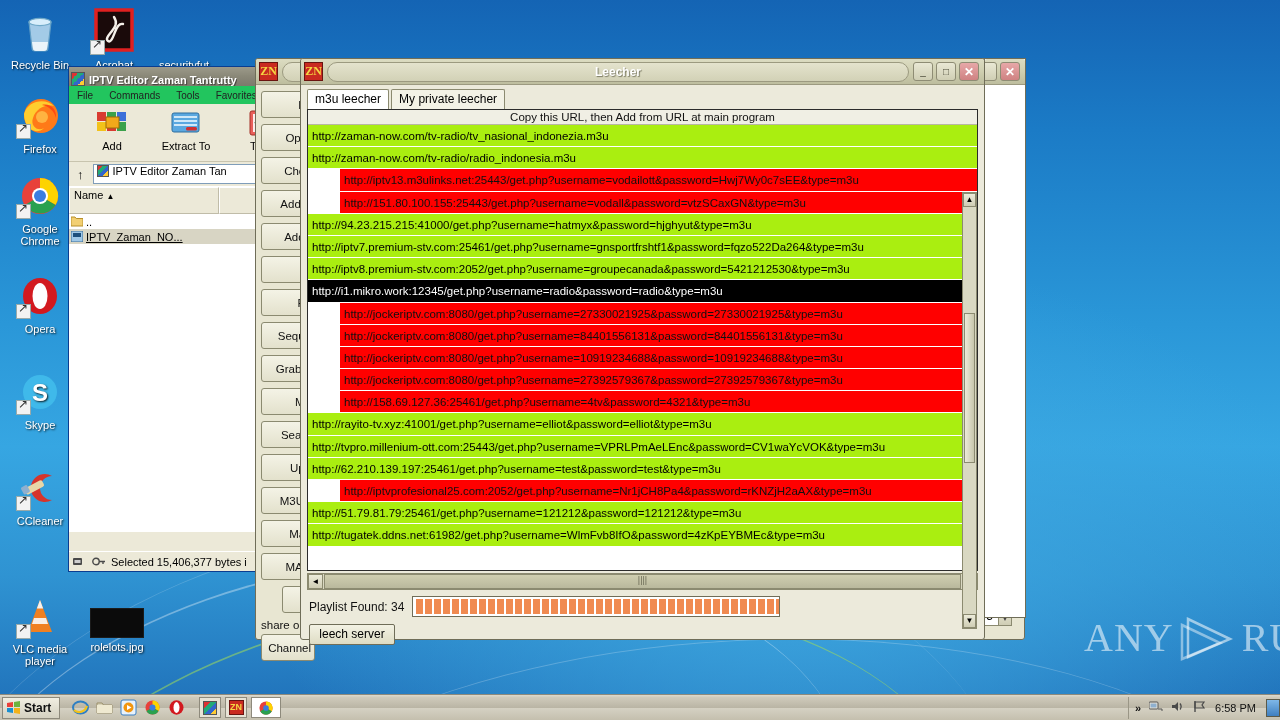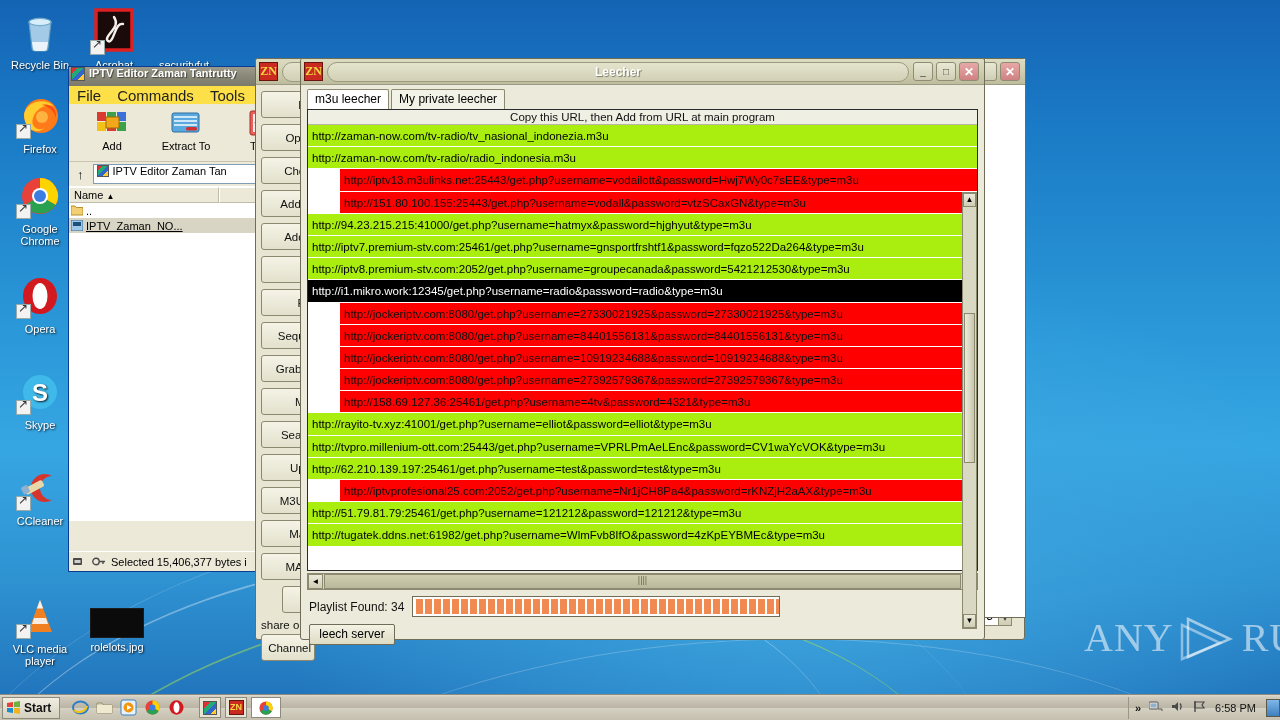--- a/index.html
+++ b/index.html
@@ -32,39 +32,39 @@
       background:#f2f2f2; border:1px solid #9aa; }
   .shortcut-arrow:after { content:"\2197"; position:absolute; left:1px; top:-3px; font-size:12px; color:#333; text-shadow:none;}
 
   
   .win { position:absolute; }
 
   
   #winrar { left:68px; top:66px; width:240px; height:506px;
             background:#ece9d8; border:1px solid #0a3d91; }
   #winrar .tb { height:19px; background:linear-gradient(180deg,#9c9a8a,#8a8878 48%,#7c7a6c);
-                display:flex; align-items:flex-start; padding:0 2px; }
+                display:flex; align-items:flex-end; padding:0 2px; }
   #winrar .tb .t { color:#fff; font-size:11px; font-weight:bold; margin-left:4px;
                    text-shadow:1px 1px 1px rgba(0,0,0,.5); white-space:nowrap; overflow:hidden;}
   .rar-ico { width:14px; height:14px; display:inline-block;
       background:
         linear-gradient(135deg,#d33 0 25%, #2a7 25% 50%, #36c 50% 75%, #fc3 75% 100%);
       border:1px solid #555; }
-  #winrar .menu { height:18px; background:#fde047; display:flex; align-items:center;
-                  gap:16px; padding-left:8px; font-size:15px; color:#222; }
+  #winrar .menu { height:18px; background:#22c55e; display:flex; align-items:center;
+                  gap:16px; padding-left:8px; font-size:10px; color:#222; }
   #winrar .toolbar { height:58px; background:#ece9d8; display:flex; gap:16px;
                      padding:4px 14px 0; border-bottom:1px solid #c8c4ae;}
   #winrar .tbtn { width:58px; text-align:center; font-size:11px; color:#000; }
   #winrar .tbtn .bi { width:32px; height:30px; margin:0 auto 2px; }
   #winrar .addr { height:24px; display:flex; align-items:center; gap:5px; padding:2px 4px;
                   background:#ece9d8; }
   #winrar .addrbox { flex:1; height:20px; background:#fff; border:1px solid #7f9db9;
                      display:flex; align-items:flex-start; gap:4px; padding:0 3px; font-size:11px;
                      overflow:hidden; white-space:nowrap;}
-  #winrar .lhead { height:17px; background:#0369a1; border-top:1px solid #fff;
+  #winrar .lhead { height:28px; background:#0369a1; border-top:1px solid #fff;
                    display:flex; font-size:11px; }
   #winrar .lhead div { border:1px solid #c0bca8; border-top-color:#fff; border-left-color:#fff;
                        padding:1px 4px; background:#ece9d8; }
   #winrar .lbody { background:#fff; height:318px; font-size:11px; }
   #winrar .lrow { display:flex; height:15px; align-items:center; padding-left:2px; }
   #winrar .lrow.sel { background:#d8d5c4;text-decoration:underline; }
   #winrar .lname { width:150px; display:flex; align-items:center; gap:3px; white-space:nowrap; overflow:hidden;}
   #winrar .lsize { width:78px; text-align:right; white-space:nowrap;}
   #winrar .sbar { position:absolute; left:0; bottom:0; width:100%; height:20px;
                   background:#ece9d8; border-top:1px solid #fff; display:flex;

